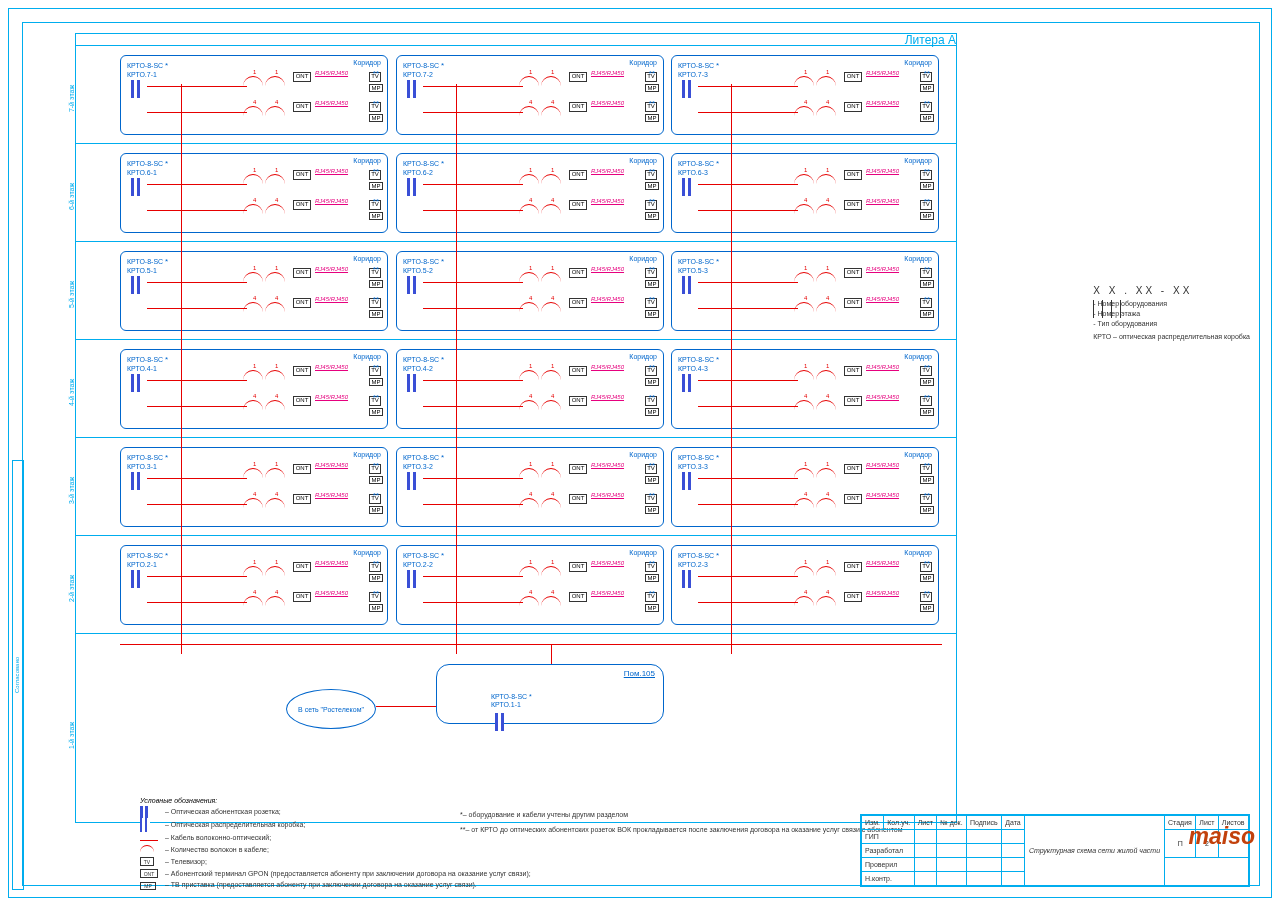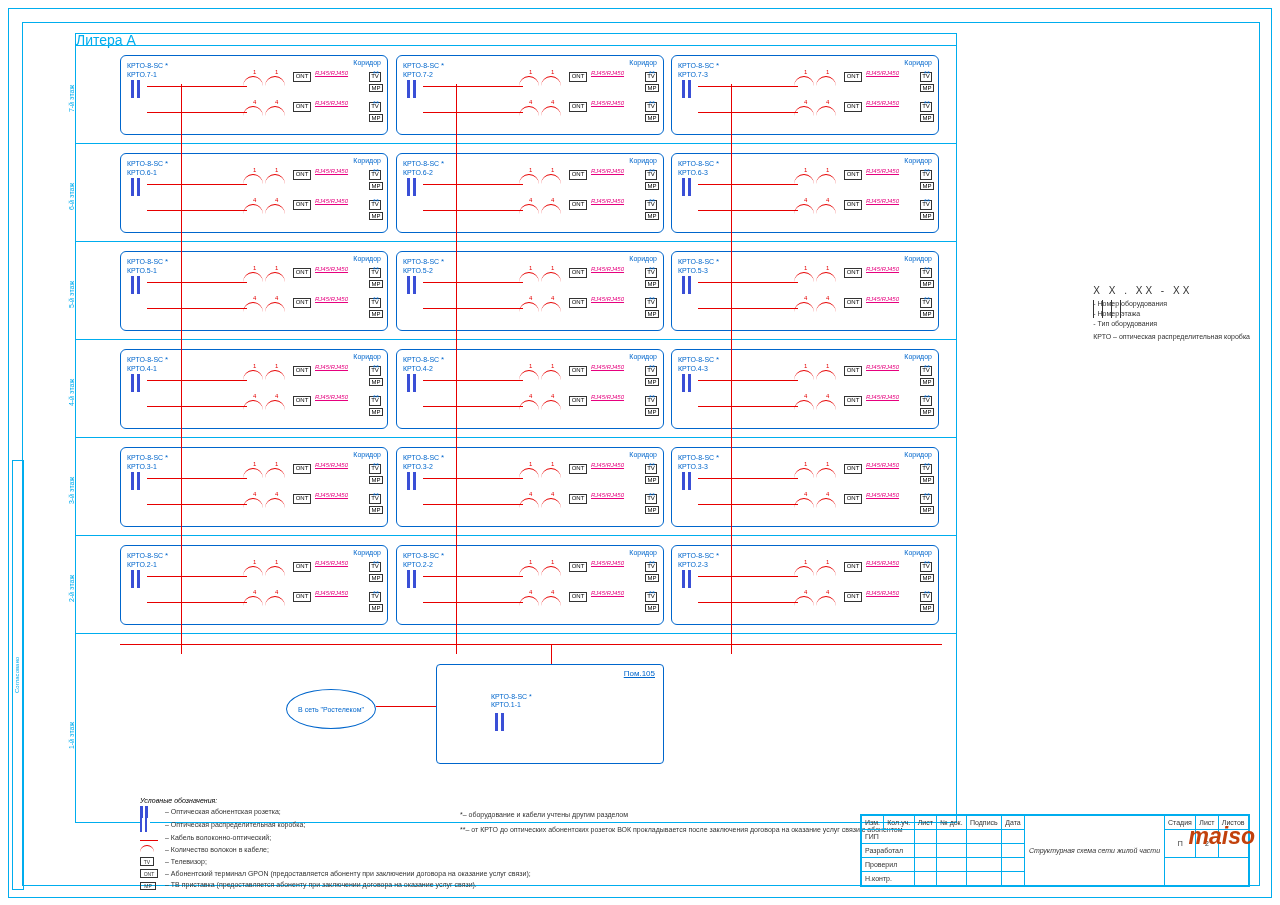--- a/index.html
+++ b/index.html
@@ -32,37 +32,37 @@
 .pink-label.p2 { top:28px;}
 .tv-box { width:12px; height:10px; left:76px; }
 .tv-box.b2 { top:30px;}
 .mp-box { width:14px; height:8px; left:76px; top:12px;}
 .mp-box.b2 { top:42px;}
 .redline { position:absolute; background:#e60000; }
 .redline.r1 { left:26px; top:30px; width:100px; height:1px; }
 .redline.r2 { left:26px; top:56px; width:100px; height:1px; }
 .star { position:absolute; font-size:8px; color:#0066cc; }
 .star.s1 { right:8px; top:13px;} .star.s2{right:8px;top:43px;}
-.title-row { border-bottom:1px solid #00adee; height:12px; position:relative; font-size:14px; color:#00adee; text-align:left; line-height:12px;}
+.title-row { border-bottom:1px solid #00adee; height:12px; position:relative; font-size:12px; color:#00adee; text-align:right; line-height:12px;}
 .legend { position:absolute; left:140px; top:795px; font-size:7px; color:#333; line-height:1.6; }
 .legend .hdr { font-style:italic; color:#000; }
 .legend .sym { display:inline-block; width:25px; vertical-align:middle; }
 .right-legend { position:absolute; right:30px; top:285px; font-size:7px; color:#333; }
 .right-legend ul { list-style:none; }
 .right-legend li { margin:3px 0; }
 .xcode { letter-spacing:3px; font-size:10px; margin-bottom:4px;}
 .lines-down { position:absolute; display:flex; gap:8px; margin-bottom:6px;}
 .lines-down span { display:inline-block; width:1px; height:18px; background:#333;}
 .title-block { position:absolute; right:30px; bottom:18px; width:390px; border:1px solid #00adee; font-size:7px; }
 .title-block table { border-collapse:collapse; width:100%; }
 .title-block td { border:1px solid #00adee; padding:2px 3px; height:14px; font-size:7px; color:#333; }
 .title-block .maintext { text-align:center; font-style:italic; }
 .vfold { position:absolute; left:12px; top:460px; height:430px; width:50px; }
 .vfold .seg { border:1px solid #00adee; writing-mode:vertical-rl; transform:rotate(180deg); font-size:6px; color:#00adee; text-align:center; padding:4px 1px; float:left; height:100%; width:12px; margin-right:-1px;}
-.pom105 { position:absolute; left:360px; top:30px; width:228px; height:100px; border:1px solid #0066cc; border-radius:4px; }
+.pom105 { position:absolute; left:360px; top:30px; width:228px; height:60px; border:1px solid #0066cc; border-radius:13px; }
 .pom-title { position:absolute; right:8px; top:4px; color:#0066cc; font-size:8px; text-decoration:underline; }
 .cloud { position:absolute; left:210px; top:55px; width:90px; height:40px; border:1px solid #0066cc; border-radius:50%; font-size:7px; color:#0066cc; text-align:center; line-height:40px;}
 .vline-red { position:absolute; width:1px; background:#e60000;}
 .hline-red { position:absolute; height:1px; background:#e60000;}
 .watermark { position:absolute; right:25px; bottom:55px; font-size:23px; color:#c2410c; font-style:italic; font-weight:bold; }
 </style>
 </head>
 <body>
 
 <div class="sheet outer"></div>

